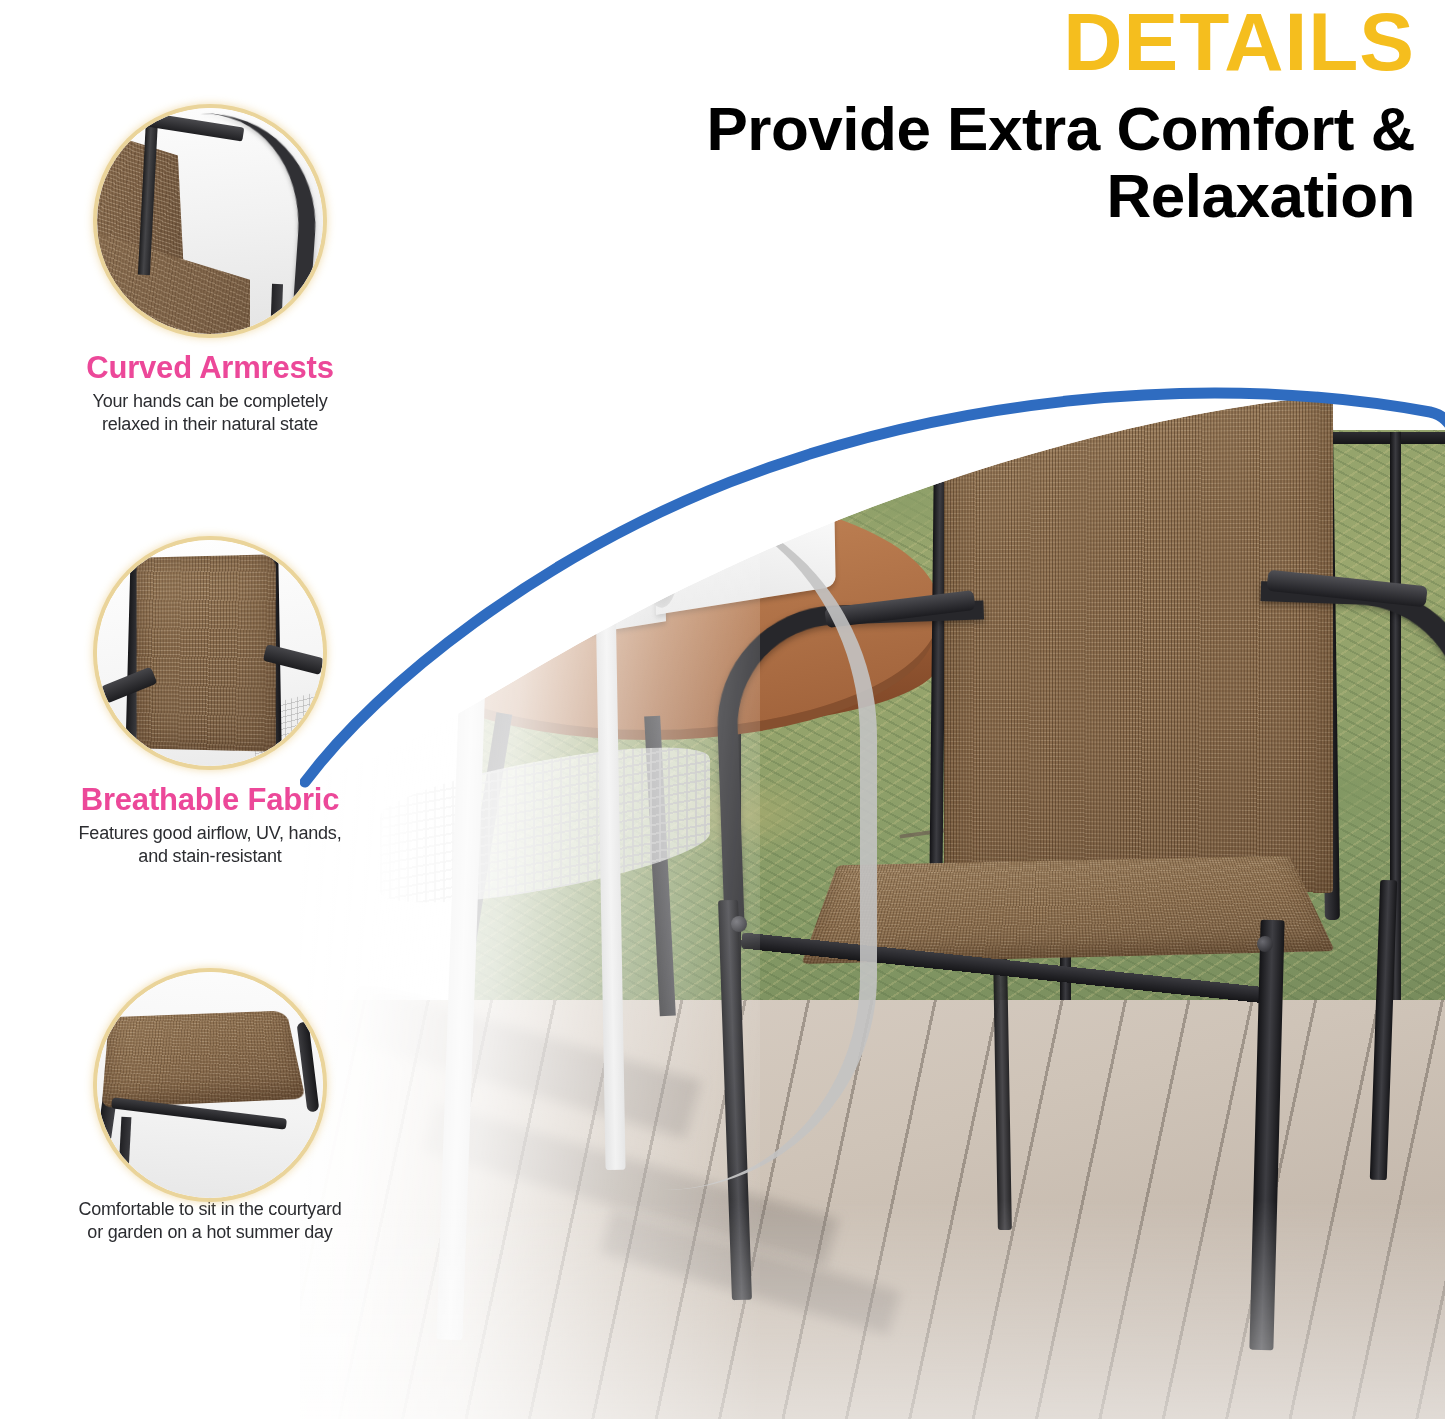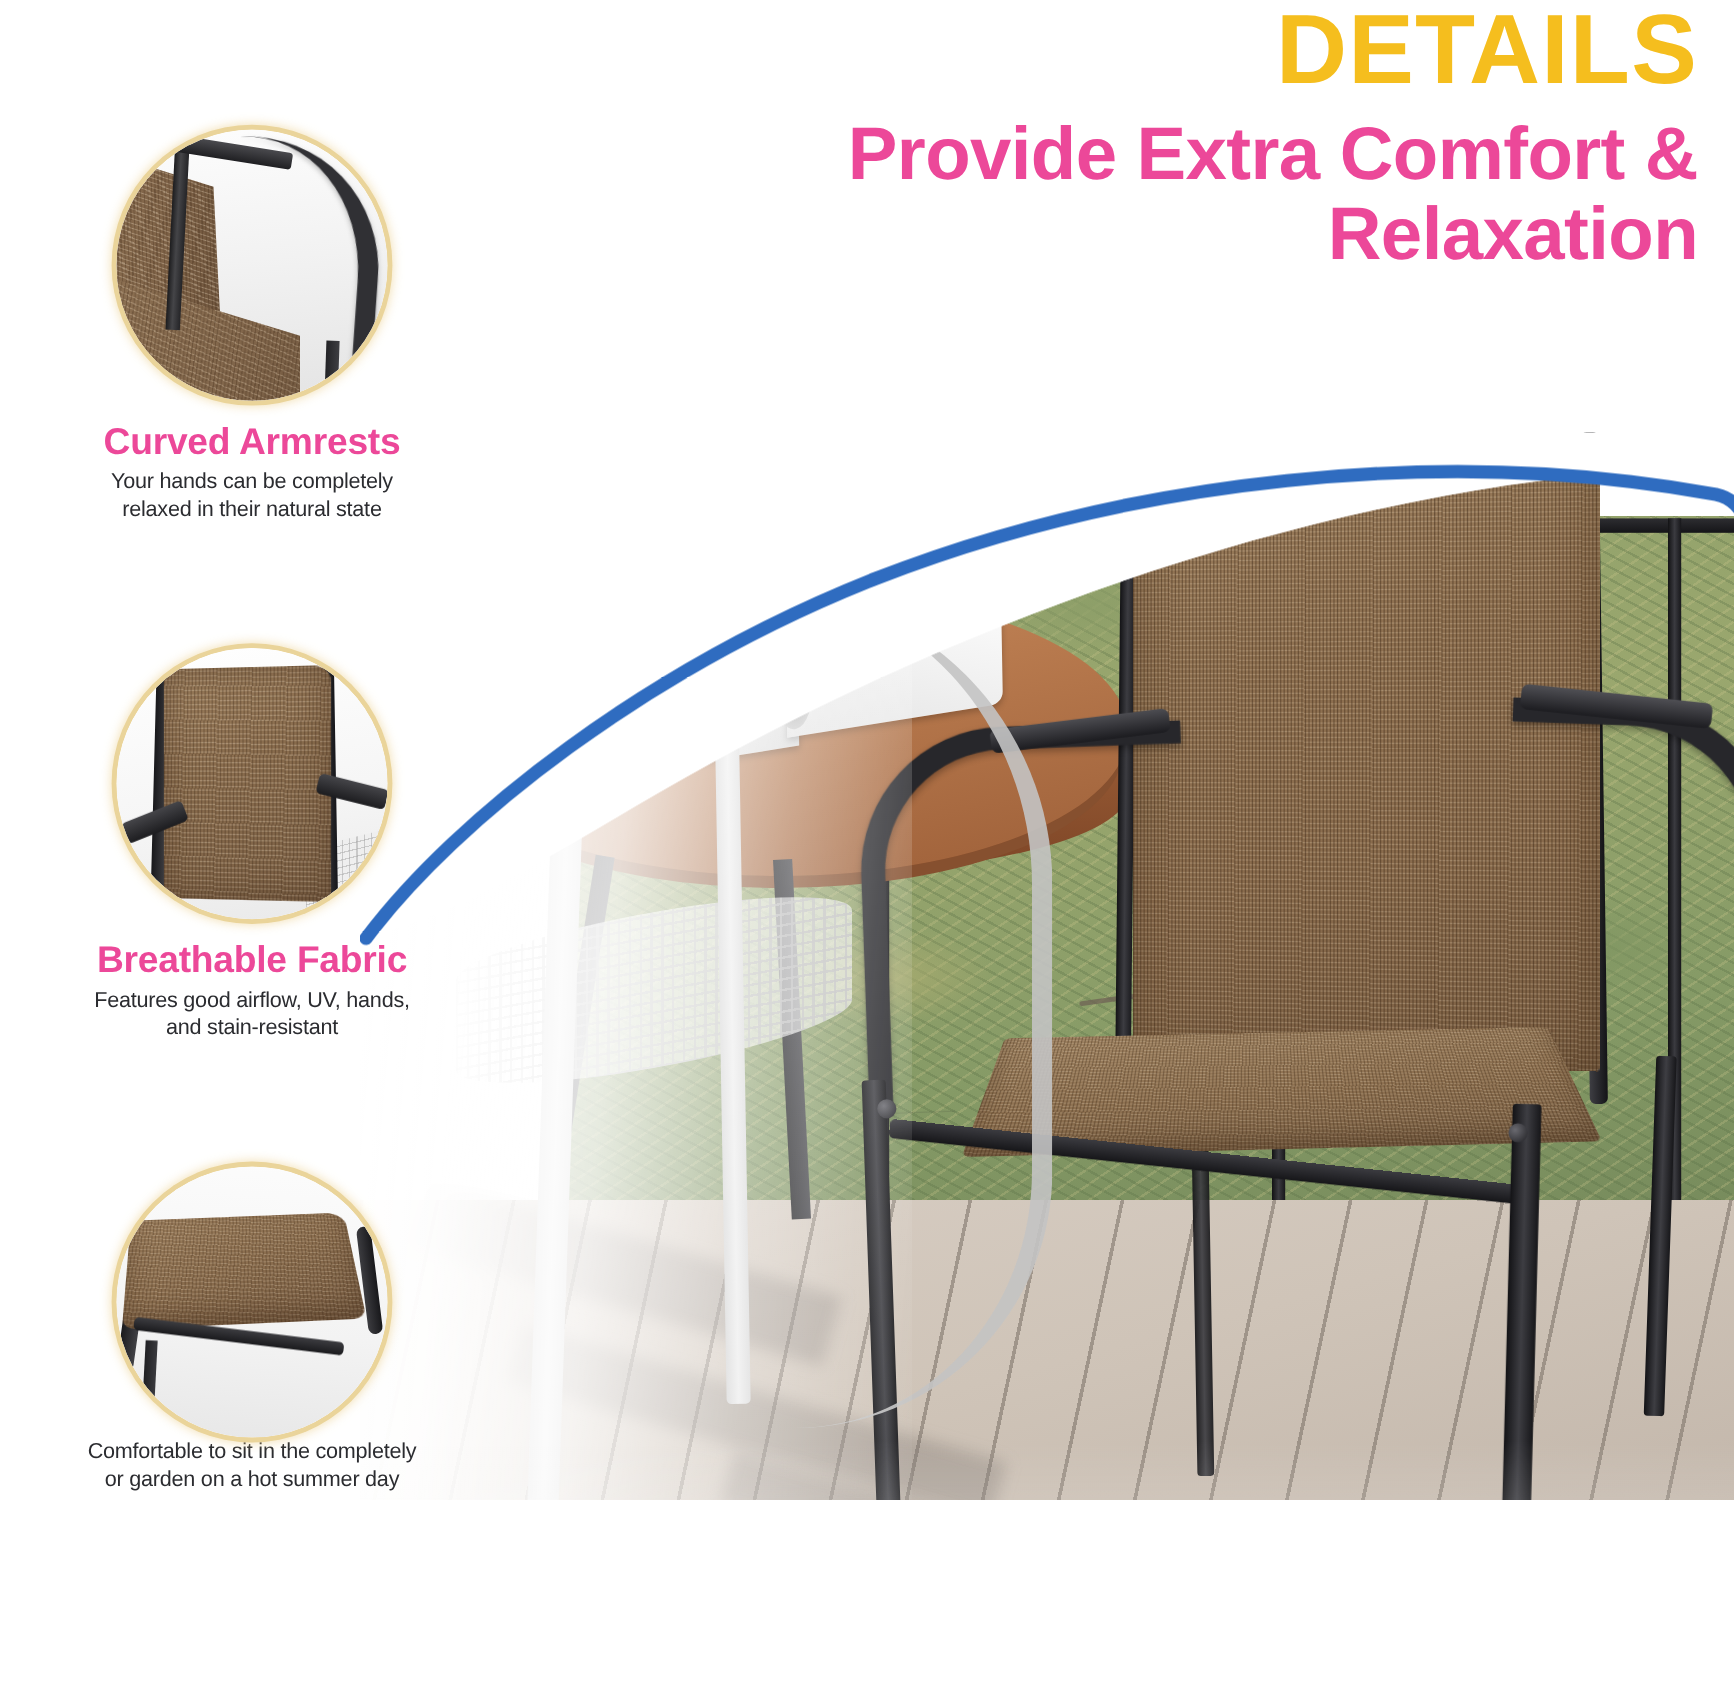--- a/index.html
+++ b/index.html
@@ -1,21 +1,21 @@
 <!DOCTYPE html>
 <html><head>
 <meta charset="utf-8">
 <style>
   html,body{margin:0;padding:0;background:#ffffff;}
   body{font-family:"Liberation Sans",sans-serif;}
 
   #page{
     position:relative;
     width:1445px;
-    height:1250px;
+    height:1419px;
     background:#ffffff;
     overflow:hidden;
   }
 
   
   #header{
     position:absolute;
     left:330px; top:0px;
     width:1085px;
     text-align:right;
@@ -512,21 +512,21 @@
     </svg>
   </div>
 
   <svg id="blue-arc" viewBox="0 0 1160 800" preserveAspectRatio="none">
     <path d="M5,430 C80,330 240,205 430,130 C640,48 900,18 1130,60 C1158,66 1160,96 1160,130
              L1160,770" fill="none" stroke="#2F6CC0" stroke-width="11" stroke-linecap="round"></path>
   </svg>
 
   <div id="header">
     <div id="details-title" style="color:#F5BE1E;">DETAILS</div>
-    <div id="headline" style="color:#ec4899;">
+    <div id="headline" style="color:#000000;">
       <span class="l1">Provide Extra Comfort &amp;</span>
       <span class="l2">Relaxation</span>
     </div>
   </div>
 
   <div class="feature" id="feature-armrests">
     <div class="feature-circle">
       <div class="circle-photo">
         <div class="c1-bg"></div>
         <div class="c1-fabric-back"></div>
@@ -563,17 +563,17 @@
     <div class="feature-circle">
       <div class="circle-photo">
         <div class="c3-bg"></div>
         <div class="c3-frame-l"></div>
         <div class="c3-frame-r"></div>
         <div class="c3-seat"></div>
         <div class="c3-bar"></div>
         <div class="c3-leg"></div>
       </div>
     </div>
-    <div class="feature-desc">Comfortable to sit in the completely</div>
+    <div class="feature-desc">Comfortable to sit in the courtyard</div>
     <div class="feature-desc">or garden on a hot summer day</div>
   </div>
 
 </div>
 
 </body></html>

